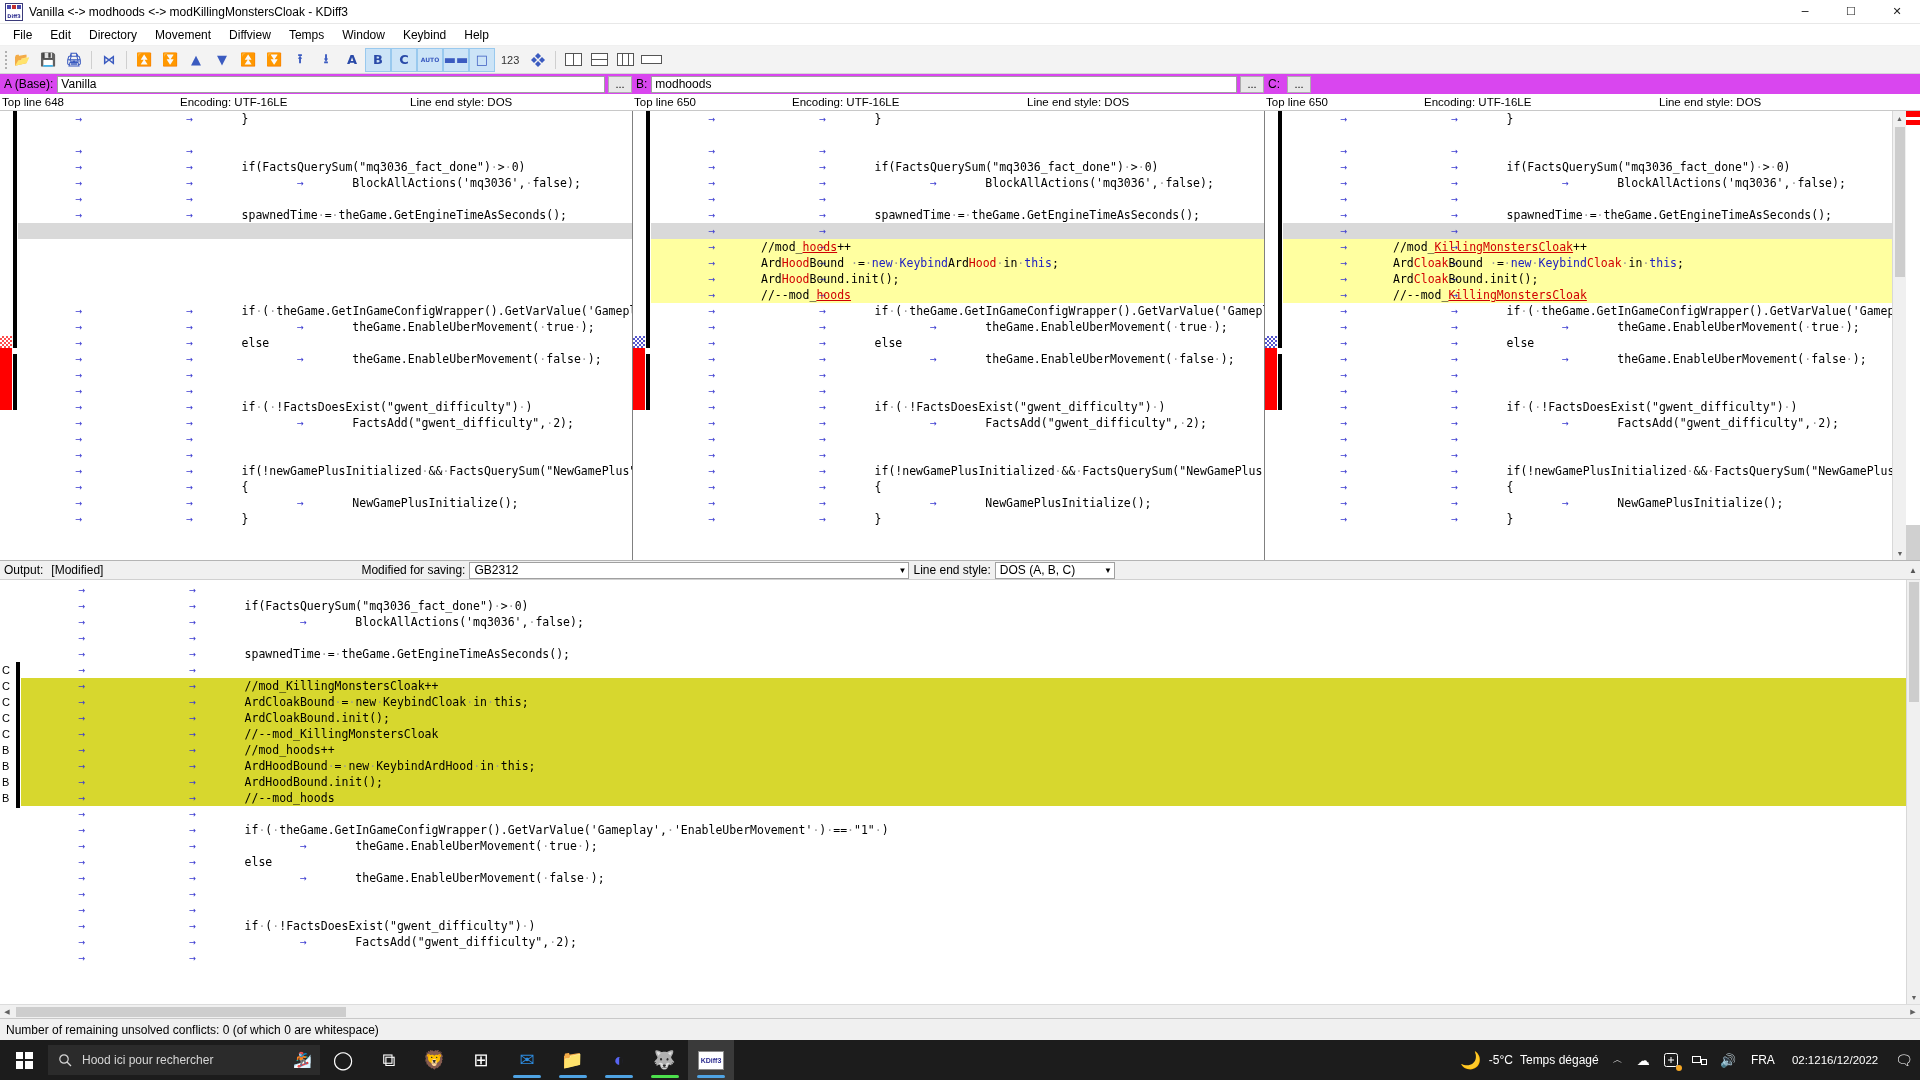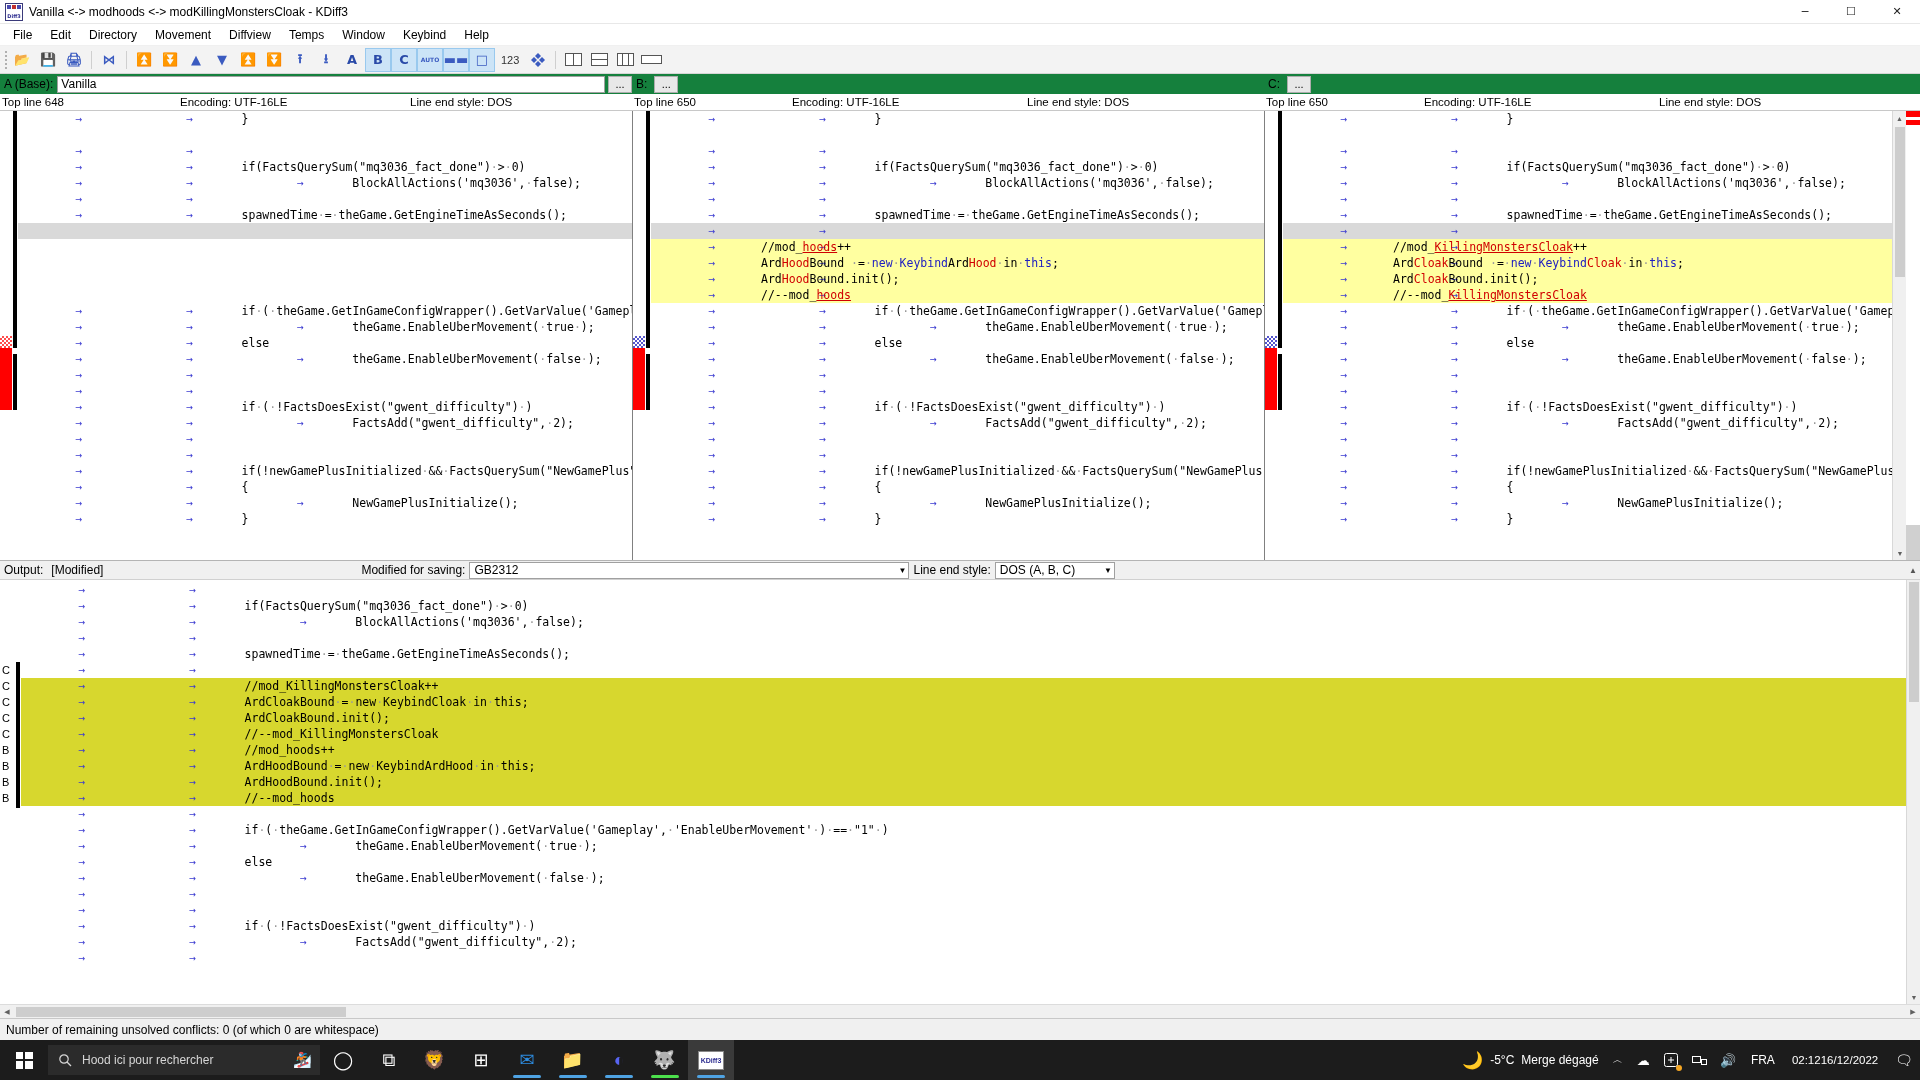--- a/index.html
+++ b/index.html
@@ -59,21 +59,21 @@
   .tbtn {
     width: 26px; height: 24px; display: flex; align-items: center;
     justify-content: center; position: relative; flex: none;
   }
   .tbtn.on { background: #cce4f7; border: 1px solid #99c9ee; }
   .tsep { width: 1px; height: 18px; background: #cfcfcf; margin: 0 4px; flex:none; }
   .tlabel { font-size: 11px; color: #333; padding: 0 6px; }
 
   
   .filerow { height: 20px; display: flex; align-items: flex-start; flex: none;
-             background: #15803d; }
+             background: #d946ef; }
   .fsec { display: flex; align-items: center; height: 100%; }
   .fsec .lab { font-size: 12px; color: #000; padding: 0 4px 0 4px; white-space: nowrap; }
   .fsec input {
     height: 17px; border: 1px solid #a0a0a0; font-size: 12px;
     font-family: "Liberation Sans", sans-serif; padding: 0 3px; background: #fff;
     color: #000; outline: none; min-width: 0;
   }
   .dots {
     width: 24px; height: 17px; border: 1px solid #adadad; background: #e8e8e8;
     font-size: 11px; display: flex; align-items: center; justify-content: center;
@@ -335,20 +335,21 @@
 </div>
 
 <div class="filerow">
   <div class="fsec" style="width:632px">
     <span class="lab">A (Base):</span>
     <input style="flex: 1 1 0%;" value="Vanilla">
     <div class="dots">...</div>
   </div>
   <div class="fsec" style="width:632px">
     <span class="lab">B:</span>
+    <input style="flex: 1 1 0%;" value="modhoods">
     <div class="dots">...</div>
   </div>
   <div class="fsec" style="flex:1">
     <span class="lab">C:</span>
     <div class="dots">...</div>
   </div>
 </div>
 
 <div class="inforow">
   <div style="width:632px;display:flex;">
@@ -533,21 +534,21 @@
       <div class="tb-ico" style="background: rgb(58, 58, 58);">
         <span style="font-size: 7px; color: rgb(43, 43, 143); font-weight: bold; background: rgb(255, 255, 255); padding: 5px 2px; border: 1px solid rgb(136, 136, 136);">KDiff3</span>
         <span class="ul" style="background: rgb(79, 163, 227);"></span>
       </div>
     </div>
 
   <div class="tray">
     <div class="item">
       <span style="font-size:17px;color:#f5a623;margin-right:7px;">🌙</span>
       <span>-5°C</span>
-      <span style="margin-left:7px;">Merge dégagé</span>
+      <span style="margin-left:7px;">Temps dégagé</span>
     </div>
     <div class="item" style="font-size:10px;">︿</div>
     <div class="item" style="font-size:13px;">☁</div>
     <div class="item" style="font-size:13px;position:relative;">
       <svg width="14" height="14" viewBox="0 0 14 14">
           <rect x="0.5" y="0.5" width="13" height="13" rx="2" fill="none" stroke="#fff"></rect>
           <path d="M4 7 h6 M7 4 v6" stroke="#fff" stroke-width="1"></path>
         </svg>
       <span style="position:absolute;right:3px;bottom:9px;width:6px;height:6px;border-radius:50%;background:#f5a623;"></span>
     </div>

